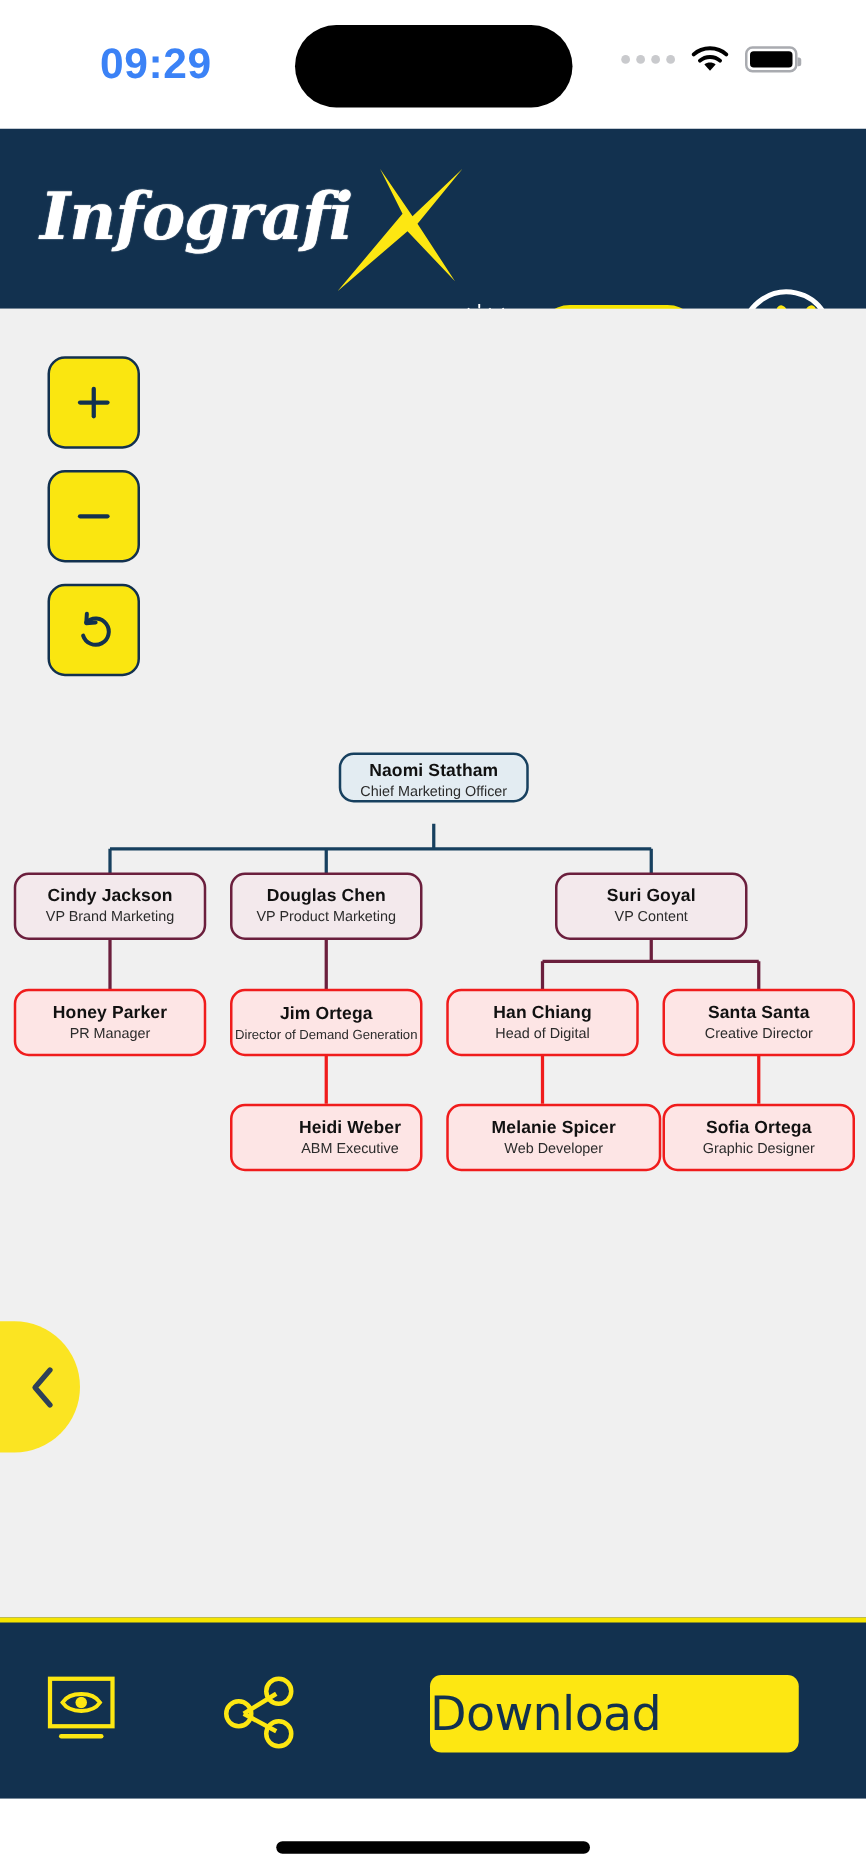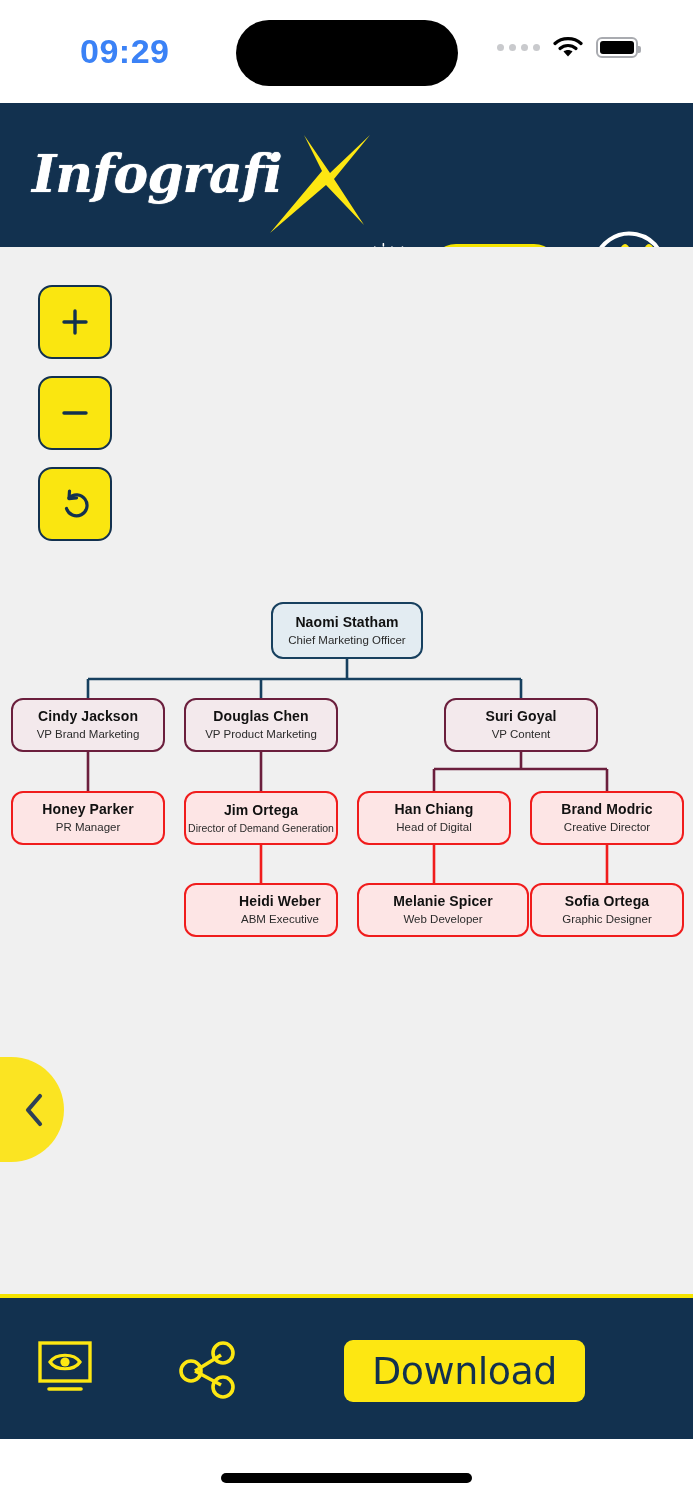--- a/index.html
+++ b/index.html
@@ -122,22 +122,22 @@
 
   
   .bottombar {
     position: absolute; left: 0; top: 1294px; width: 693px; height: 145px;
     background: #12314f; border-top: 4px solid #f5e400;
     display: flex; align-items: center;
   }
   .bb-icon { position: absolute; cursor: pointer; }
   .download-btn {
     position: absolute; left: 344px; top: 42px;
-    width: 241px; height: 62px; background: #fde712; border-radius: 9px;
-    display: flex; align-items: center; justify-content: center; cursor: pointer;
+    width: 295px; height: 62px; background: #fde712; border-radius: 9px;
+    display: flex; align-items: center; justify-content: flex-start; cursor: pointer;
   }
   .download-btn span {
     font-family: "DejaVu Sans", sans-serif;
     font-size: 38px; color: #12314f; font-weight: 400; letter-spacing: -0.5px;
   }
 
   .home-strip {
     position: absolute; left: 0; top: 1439px; width: 693px; height: 61px; background: #fff;
   }
   .home-indicator {
@@ -263,21 +263,21 @@
         <path d="M434 522 L434 548" stroke="#6b1f3d" stroke-width="2.6" fill="none"></path>
         <path d="M607 522 L607 548" stroke="#6b1f3d" stroke-width="2.6" fill="none"></path>
 
         <path d="M261 596 L261 636" stroke="#f01c1c" stroke-width="2.6" fill="none"></path>
 
         <path d="M434 596 L434 636" stroke="#f01c1c" stroke-width="2.6" fill="none"></path>
 
         <path d="M607 596 L607 636" stroke="#f01c1c" stroke-width="2.6" fill="none"></path>
       </svg>
 
-      <div class="node lvl-root" style="left:271px; top:355px; width:152px; height:57px;">
+      <div class="node lvl-root" style="left:271px; top:355px; width:152px; height:40px;justify-content:space-between;">
         <div class="nm">Naomi Statham</div>
         <div class="rl">Chief Marketing Officer</div>
       </div>
 
       <div class="node lvl-vp" style="left:11px; top:451px; width:154px; height:54px;">
         <div class="nm">Cindy Jackson</div>
         <div class="rl">VP Brand Marketing</div>
       </div>
       <div class="node lvl-vp" style="left:444px; top:451px; width:154px; height:54px;">
         <div class="nm">Suri Goyal</div>
@@ -294,21 +294,21 @@
       </div>
       <div class="node lvl-mgr" style="left:184px; top:544px; width:154px; height:54px;">
         <div class="nm">Jim Ortega</div>
         <div class="rl" style="font-size:10.5px;">Director of Demand Generation</div>
       </div>
       <div class="node lvl-mgr" style="left:357px; top:544px; width:154px; height:54px;">
         <div class="nm">Han Chiang</div>
         <div class="rl">Head of Digital</div>
       </div>
       <div class="node lvl-mgr" style="left:530px; top:544px; width:154px; height:54px;">
-        <div class="nm">Brand Modric</div>
+        <div class="nm">Santa Santa</div>
         <div class="rl">Creative Director</div>
       </div>
 
       <div class="node lvl-mgr" style="left:184px; top:636px; width:154px; height:54px;padding-left:44px;">
         <div class="nm">Heidi Weber</div>
         <div class="rl">ABM Executive</div>
       </div>
       <div class="node lvl-mgr" style="left:357px; top:636px; width:172px; height:54px;">
         <div class="nm">Melanie Spicer</div>
         <div class="rl">Web Developer</div>

